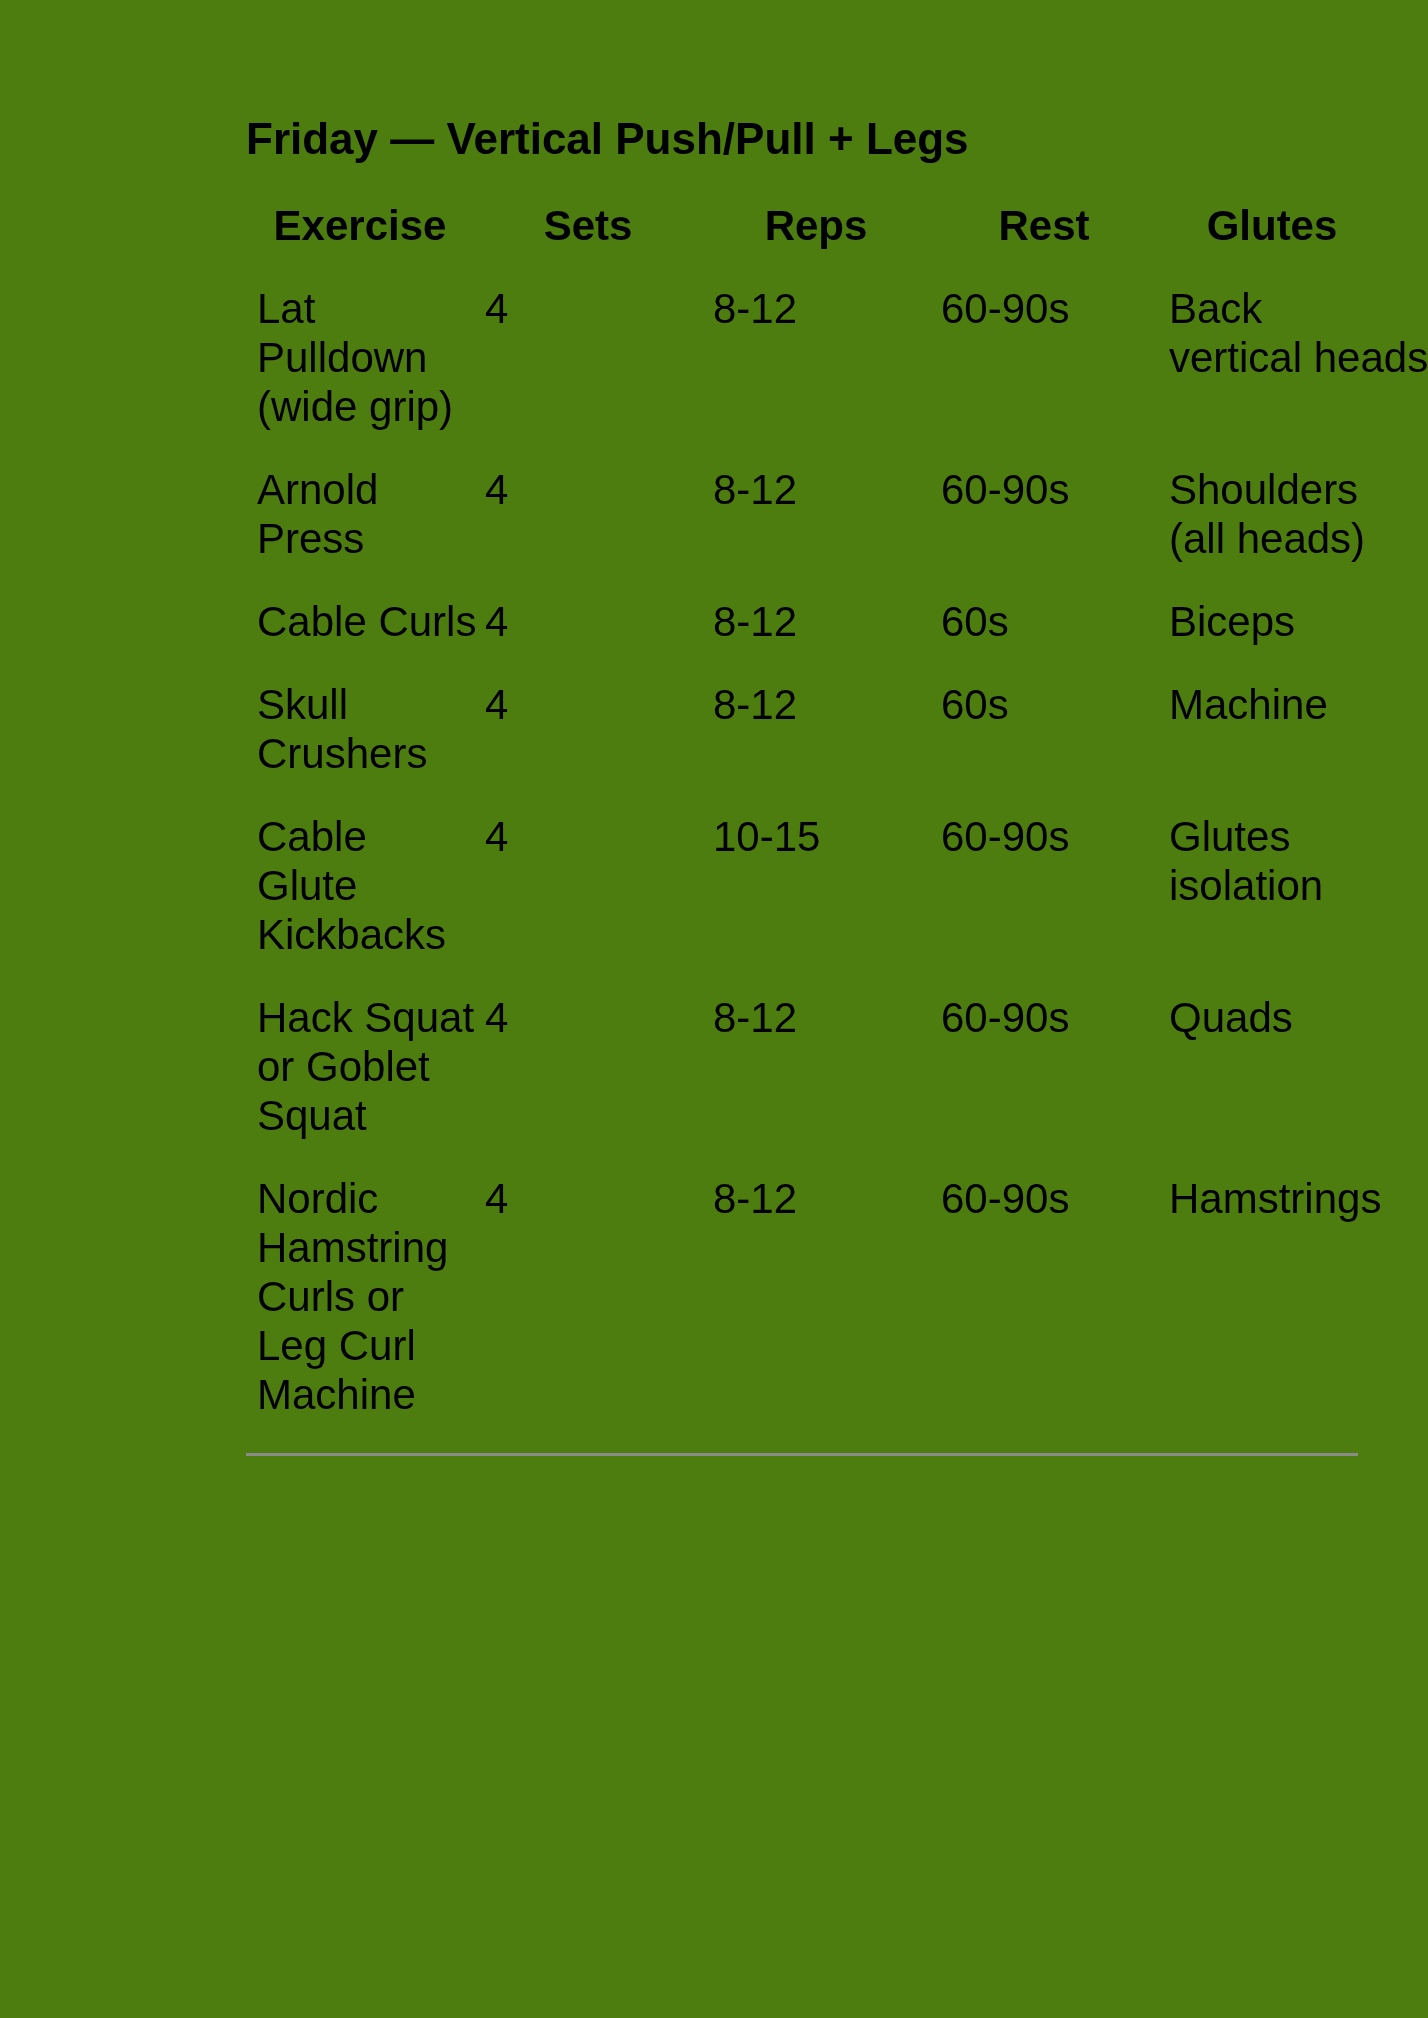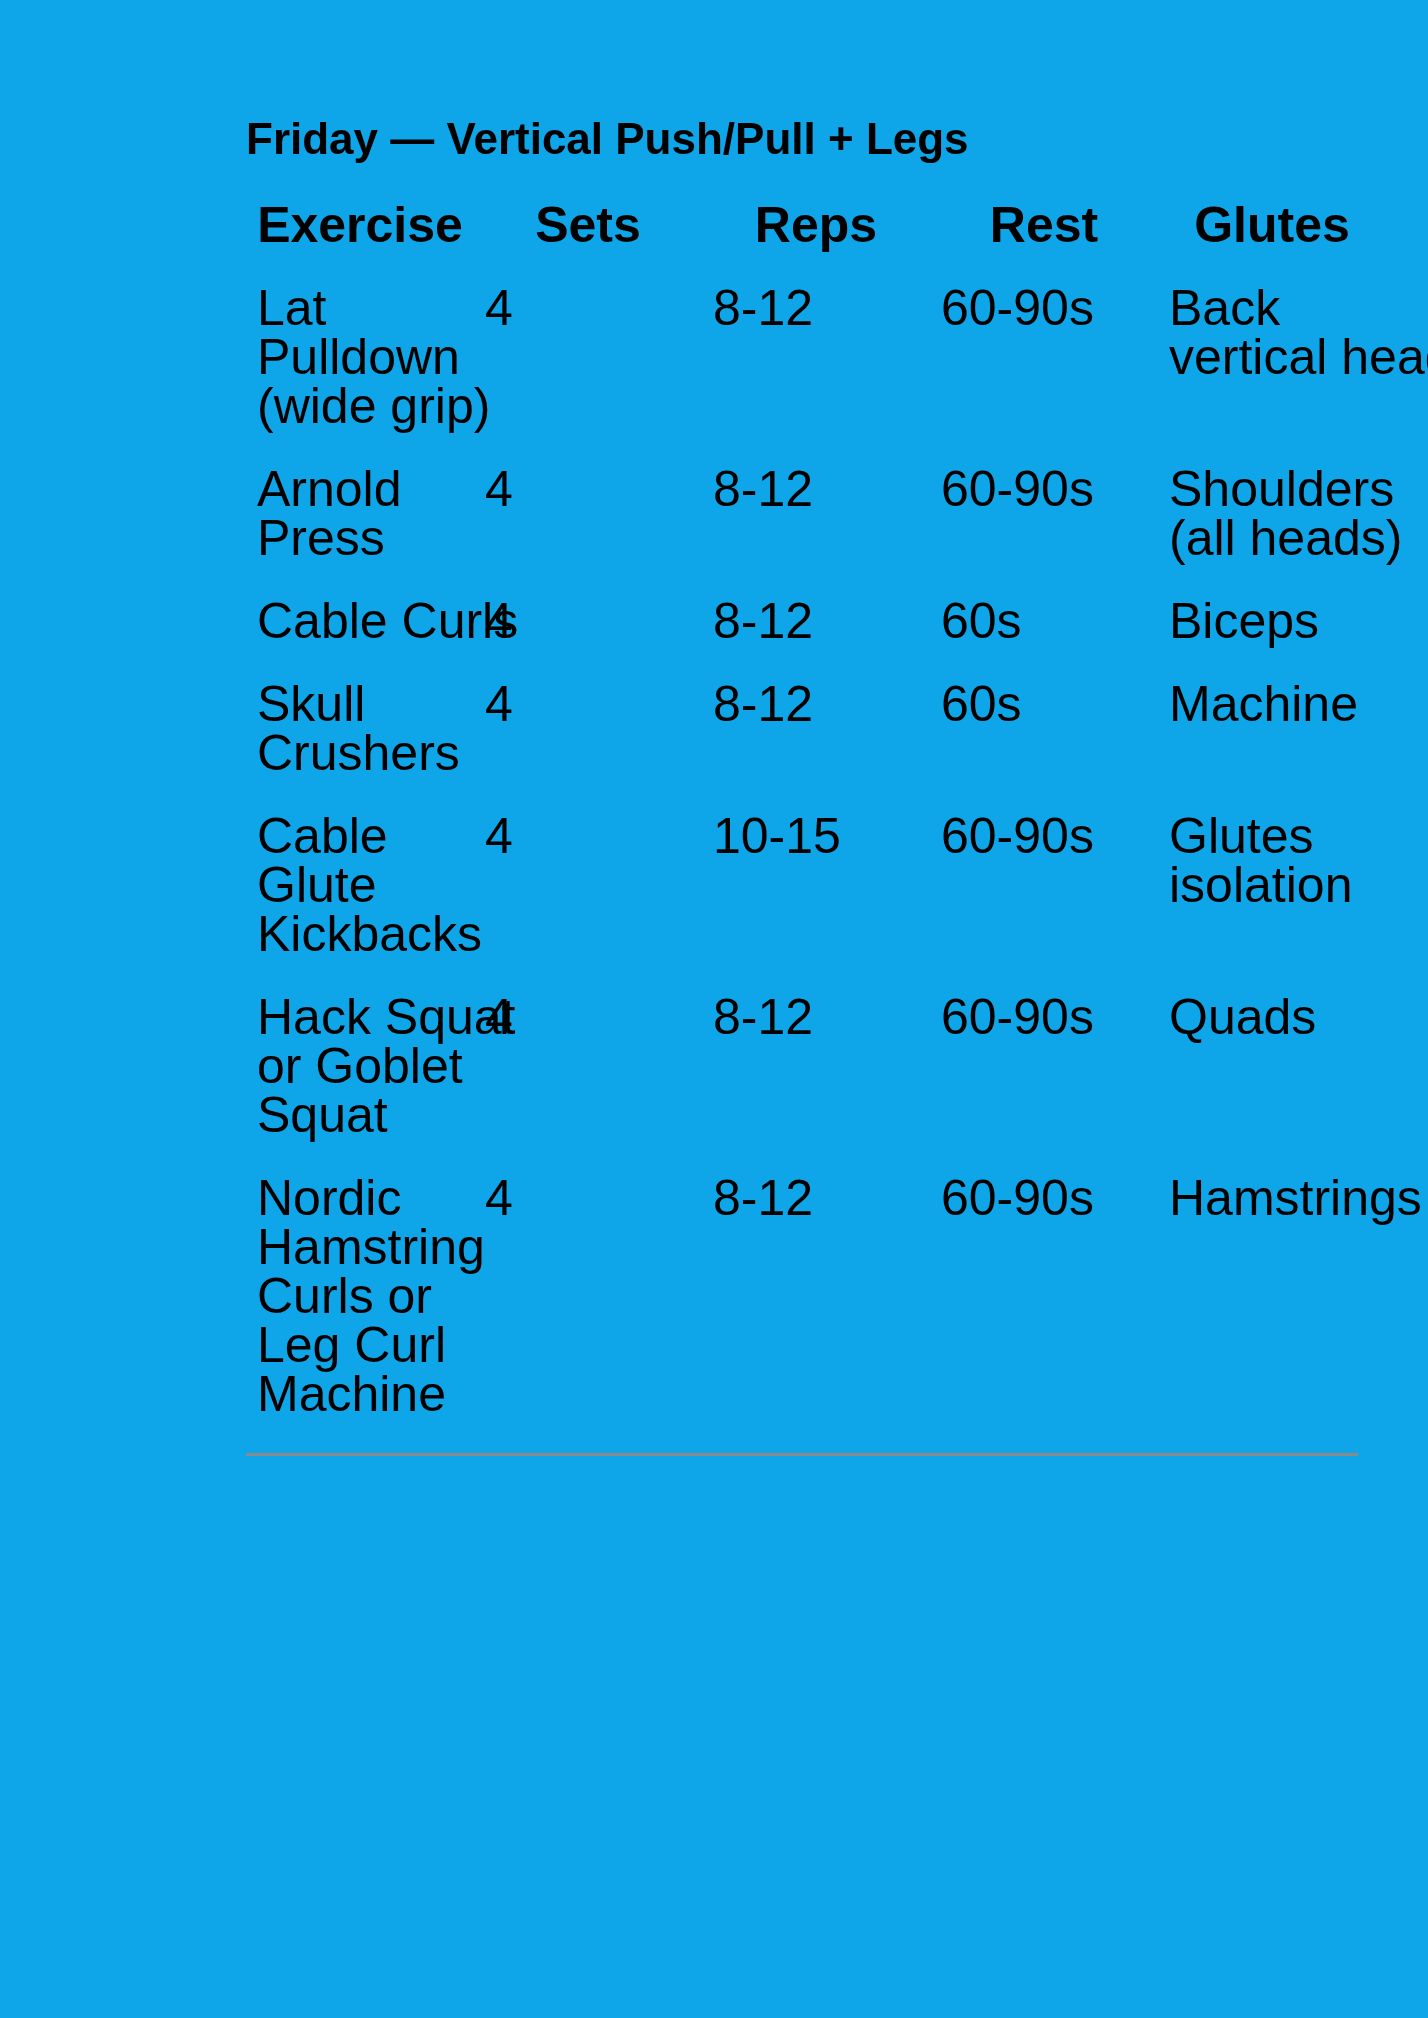--- a/index.html
+++ b/index.html
@@ -12,40 +12,40 @@
     height: 2018px;
     font-family: "Liberation Sans", "DejaVu Sans", sans-serif;
     color: #000000;
     overflow: hidden;
   }
   .page {
     box-sizing: border-box;
     width: 1428px;
     height: 2018px;
     padding: 114px 0 0 246px;
-    background: #0ea5e9;
+    background: #4d7c0f;
   }
   .doc-title {
     margin: 0;
     font-size: 44px;
     line-height: 50px;
     font-weight: 700;
     letter-spacing: 0;
   }
   table.workout {
     border-collapse: collapse;
     table-layout: fixed;
     width: 1140px;
     margin: 37px 0 0 0;
   }
   table.workout col { width: 228px; }
   table.workout th,
   table.workout td {
     vertical-align: top;
-    font-size: 50px;
+    font-size: 42px;
     line-height: 49px;
     padding: 0 0 34px 11px;
     white-space: pre;
     text-align: left;
   }
   table.workout th {
     font-weight: 700;
     text-align: center;
     padding-left: 0;
   }

